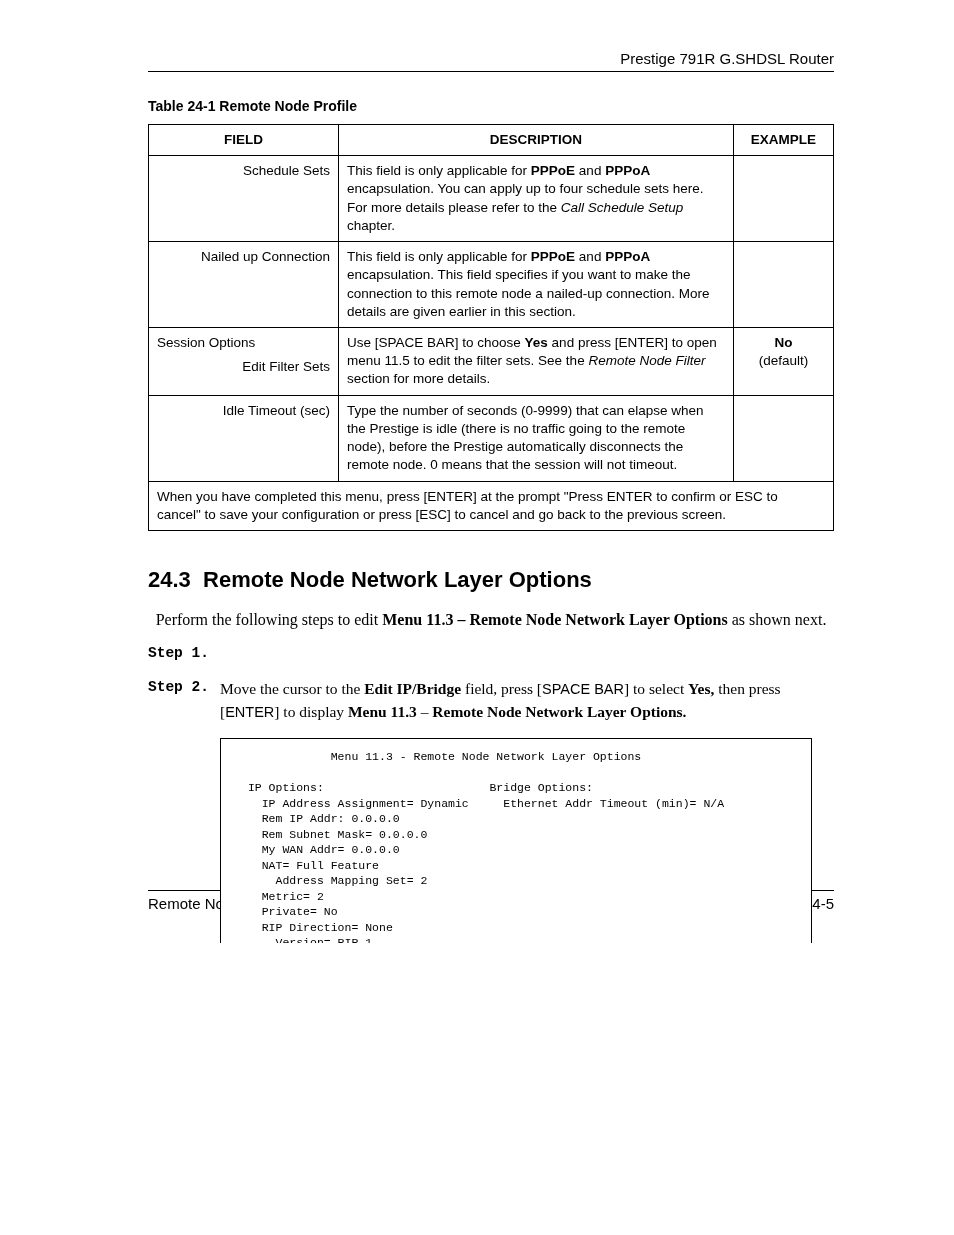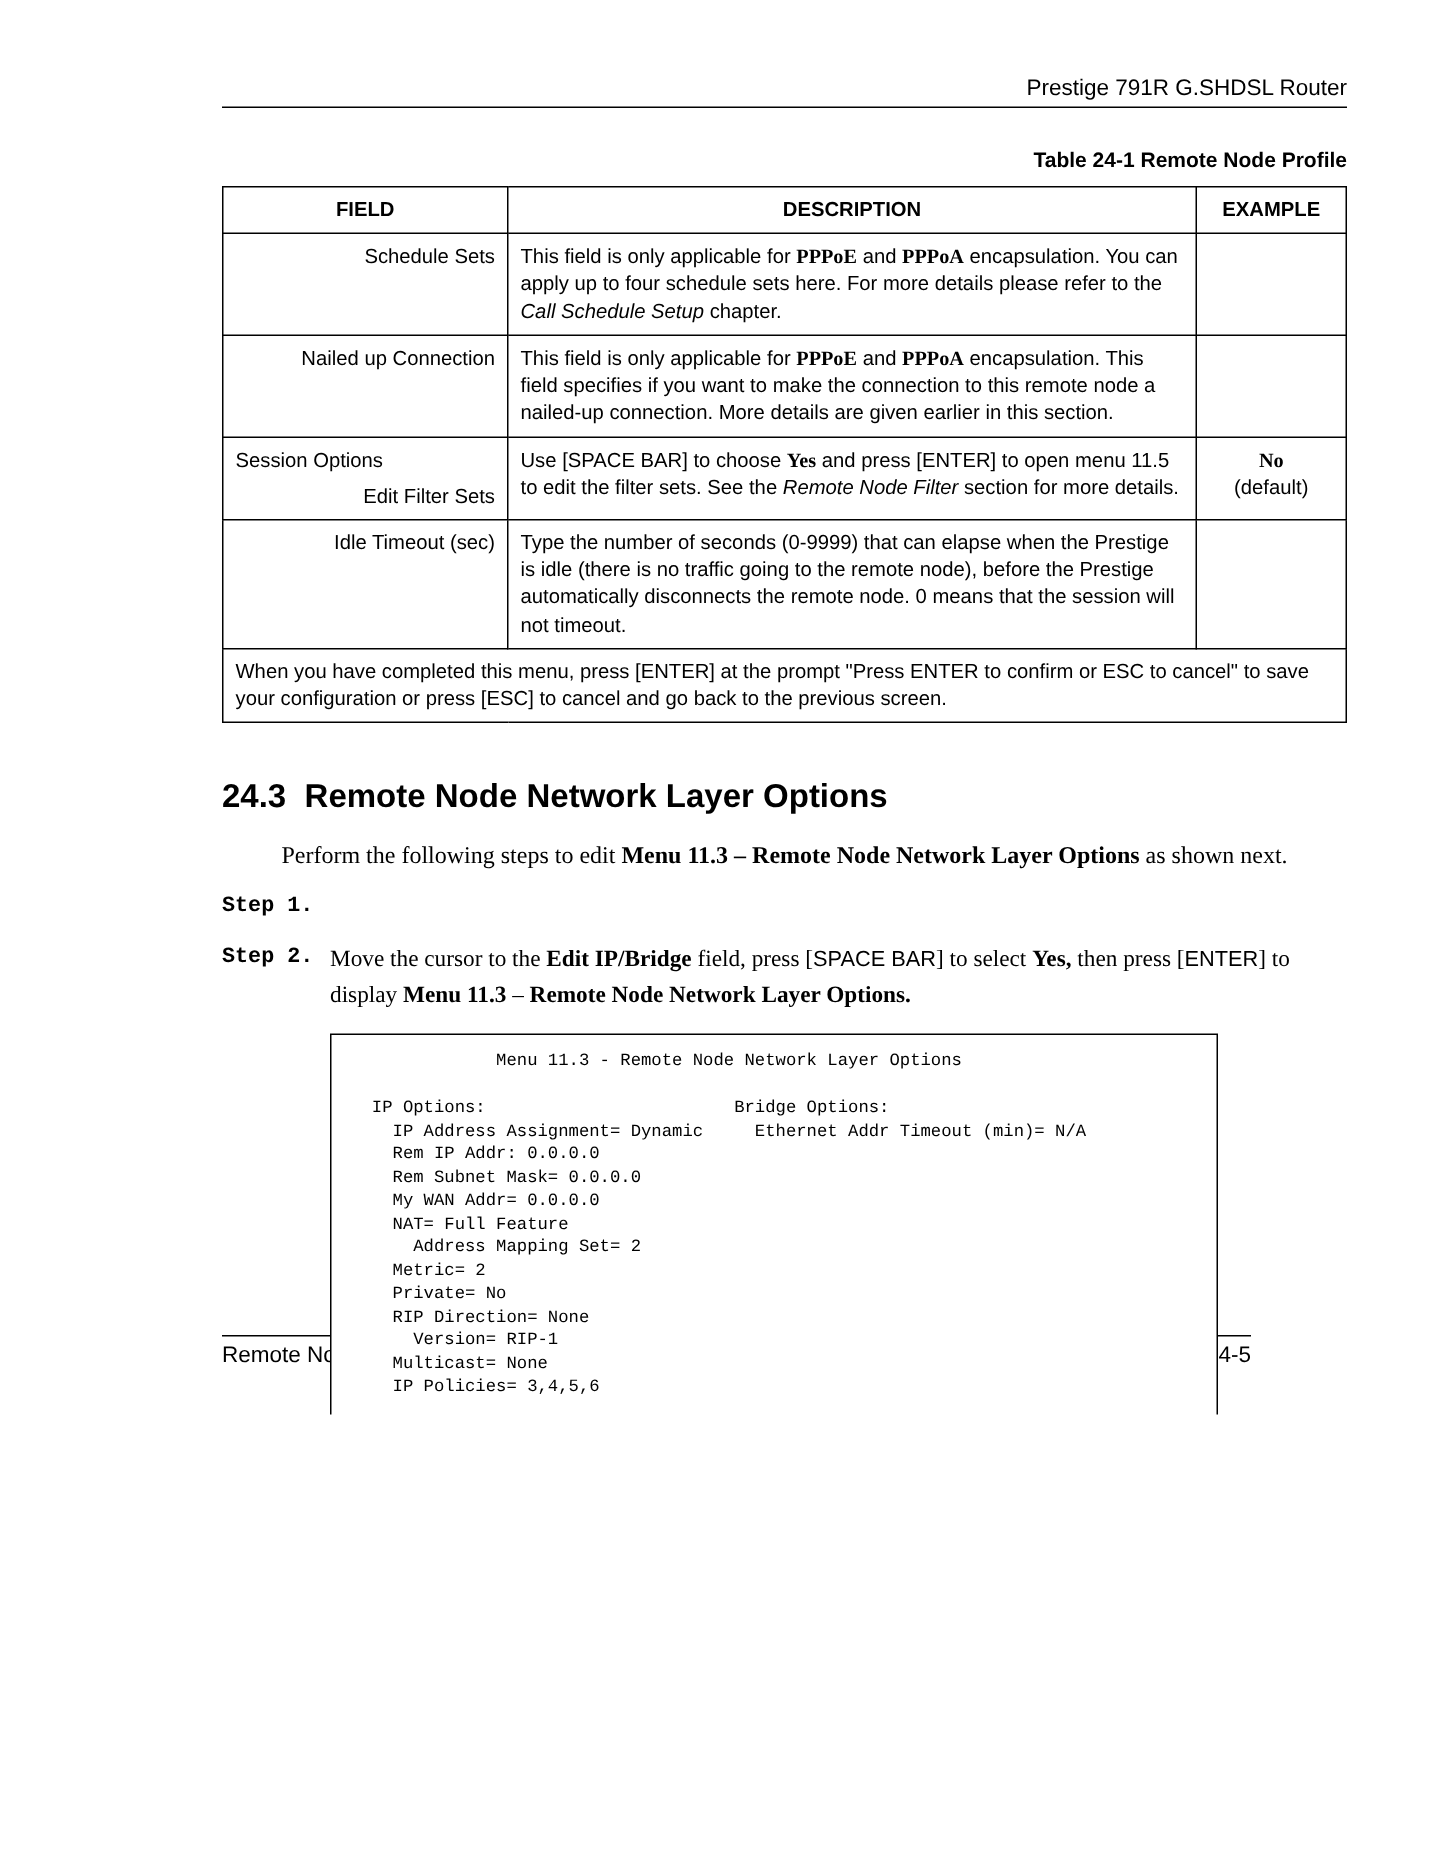--- a/index.html
+++ b/index.html
@@ -6,35 +6,35 @@
     margin: 0;
     padding: 0;
     font-family: Arial, Helvetica, sans-serif;
     font-size: 14px;
     background: #fff;
     color: #000;
   }
   .page {
     width: 954px;
     height: 943px;
-    padding: 50px 56px 0 148px;
+    padding: 50px 120px 0 148px;
     box-sizing: border-box;
     position: relative;
   }
   .header-area {
     border-bottom: 1px solid #000;
     padding-bottom: 4px;
     margin-bottom: 26px;
     text-align: right;
   }
   .header-text {
     font-size: 15px;
   }
   .table-caption {
-    text-align: right;
+    text-align: left;
     font-weight: bold;
     font-size: 14px;
     margin-bottom: 10px;
   }
   table.profile {
     border-collapse: collapse;
     width: 100%;
     table-layout: fixed;
   }
   table.profile th, table.profile td {
@@ -111,21 +111,21 @@
     left: 148px;
     right: 120px;
     top: 890px;
     border-top: 1px solid #000;
     padding-top: 4px;
     display: flex;
     justify-content: space-between;
     font-size: 15px;
     z-index: 1;
   }
-  b { font-weight: bold; font-family: Liberation Serif, serif; }
+  b { font-weight: bold; }
   i { }
 </style>
 </head>
 <body>
 
 <div class="page">
 
   <div class="header-area">
     <span class="header-text">Prestige 791R G.SHDSL Router</span>
   </div>

